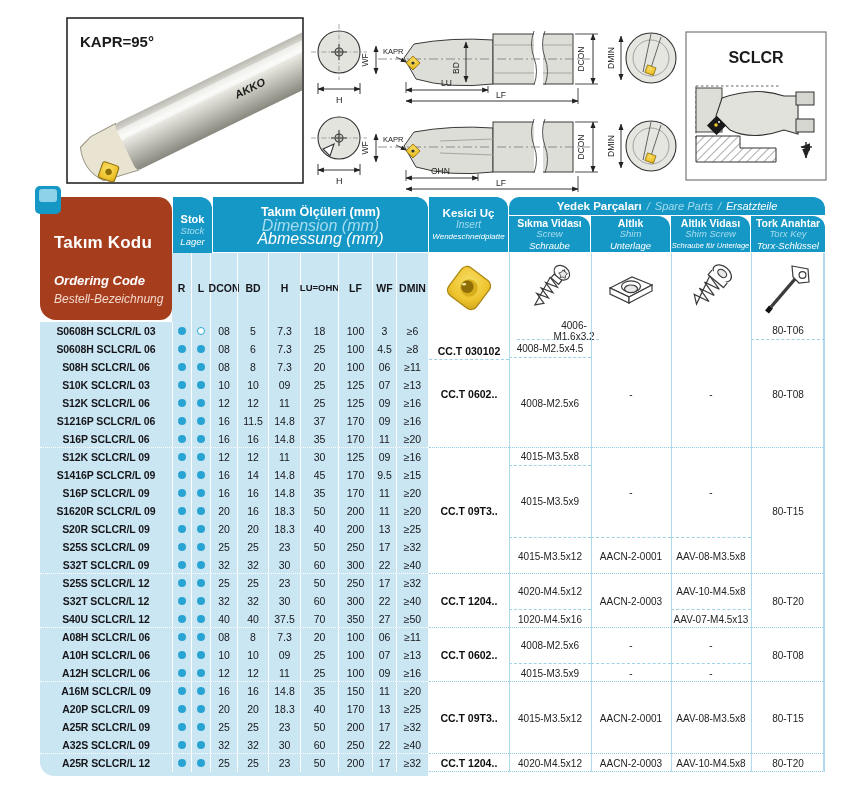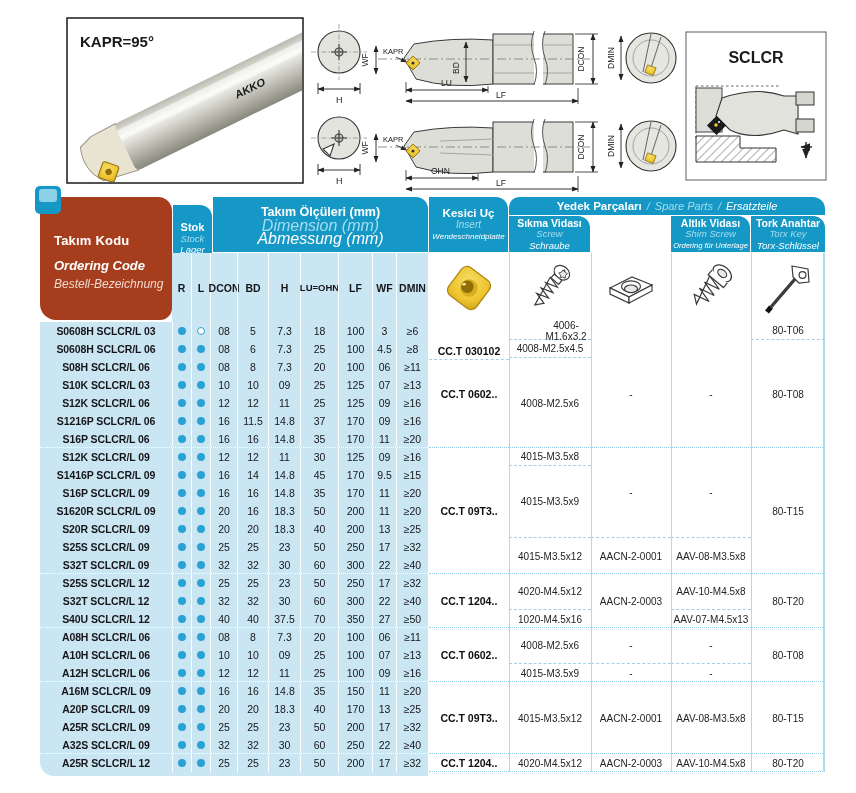--- a/index.html
+++ b/index.html
@@ -4,29 +4,29 @@
 <style>
 *{margin:0;padding:0;box-sizing:border-box}
 html,body{background:#fff}
 body{font-family:"Liberation Sans",sans-serif;-webkit-font-smoothing:antialiased}
 #page{position:relative;width:856px;height:793px;background:#fff;overflow:hidden}
 
 .tab{position:absolute;left:35px;top:186px;width:26px;height:28px;background:#1598C5;border-radius:5px;z-index:4}
 .tab-in{position:absolute;left:4px;top:3px;width:18px;height:13px;background:#8ED2EA;border-radius:3px}
 
 .brown{position:absolute;left:40px;top:197px;width:132px;height:123px;background:#A63E1E;border-radius:18px 14px 12px 16px;color:#fff;padding:36px 0 0 14px;z-index:2}
-.brown .b1{font-weight:bold;font-size:13px;letter-spacing:.2px}
-.brown .b2{font-weight:bold;font-style:italic;font-size:13px;margin-top:10px}
+.brown .b1{font-weight:bold;font-size:17px;letter-spacing:.2px}
+.brown .b2{font-weight:bold;font-style:italic;font-size:13px;margin-top:20px}
 .brown .b3{font-style:italic;font-size:12px;margin-top:4px;color:#F3D8CC}
 
 .th{position:absolute;background:#1598C5;color:#fff;display:flex;flex-direction:column;align-items:center;justify-content:center;text-align:center;border-radius:0 12px 0 0}
 .h-tr{font-weight:bold}
 .h-en{font-style:italic;color:#A6DCEF}
 .h-de{font-style:italic}
-.th-stok{left:173px;top:205px;width:39px;height:65px}
+.th-stok{left:173px;top:197px;width:39px;height:65px}
 .th-stok .h-tr{font-size:11px}.th-stok .h-en,.th-stok .h-de{font-size:9.5px;line-height:11px}
 .th-dims{left:213px;top:197px;width:215px;height:55px}
 .th-dims .h-tr{font-size:12.5px}.th-dims .h-en,.th-dims .h-de{font-size:16px;line-height:13px}
 .th-kesici{left:429px;top:197px;width:79px;height:55px}
 .th-kesici .h-tr{font-size:11.5px}.th-kesici .h-en{font-size:10px;line-height:12px}.th-kesici .h-de{font-size:8px;line-height:11px}
 .yedek{position:absolute;left:509px;top:197px;width:316px;height:18px;background:#1598C5;color:#fff;display:flex;align-items:center;justify-content:center;gap:5px;font-size:11px;border-radius:10px 12px 0 0}
 .yedek .h-tr{font-size:11.5px}
 .th-sub{height:36px;top:216px}
 .th-sub .h-tr{font-size:10.5px}.th-sub .h-en{font-size:9.5px;line-height:10.5px}.th-sub .h-de{font-size:9.5px;line-height:11px}
 .th-screw{left:509px;width:81px}
@@ -264,24 +264,29 @@
     <span class="h-en">Spare Parts</span>
     <span class="h-en">/</span>
     <span class="h-de">Ersatzteile</span>
   </div>
 
   <div class="th th-sub th-screw">
     <div class="h-tr">Sıkma Vidası</div>
     <div class="h-en">Screw</div>
     <div class="h-de">Schraube</div>
   </div>
+  <div class="th th-sub th-shim">
+    <div class="h-tr">Altlık</div>
+    <div class="h-en">Shim</div>
+    <div class="h-de">Unterlage</div>
+  </div>
   <div class="th th-sub th-shimscrew">
     <div class="h-tr">Altlık Vidası</div>
     <div class="h-en">Shim Screw</div>
-    <div class="h-de">Ordering für Unterlage</div>
+    <div class="h-de">Schraube für Unterlage</div>
   </div>
   <div class="th th-sub th-torx">
     <div class="h-tr">Tork Anahtar</div>
     <div class="h-en">Torx Key</div>
     <div class="h-de">Torx-Schlüssel</div>
   </div>
 
   <div class="subcols">
     <div class="sc w0">R</div>
     <div class="sc w1">L</div>
@@ -758,21 +763,21 @@
         <div class="tc c5">23</div>
         <div class="tc c6">50</div>
         <div class="tc c7">200</div>
         <div class="tc c8">17</div>
         <div class="tc c9">≥32</div>
       </div>
     </div>
   <div class="bodyR">
       <div class="scell dashed bold" style="left: 0px; width: 80px; top: 0px; height: 18px; margin-top: 20px;">CC.T 030102</div>
       <div class="scell bold" style="left: 0px; width: 80px; top: 18px; height: 108px;">CC.T 0602..</div>
-      <div class="scell dashed" style="left: 80px; width: 82px; top: 0px; height: 18px; padding-left: 32px;">4006-M1.6x3.2</div>
+      <div class="scell dashed" style="left: 88px; width: 82px; top: 0px; height: 18px; padding-left: 32px;">4006-M1.6x3.2</div>
       <div class="scell dashed" style="left: 80px; width: 82px; top: 18px; height: 18px;">4008-M2.5x4.5</div>
       <div class="scell" style="left: 80px; width: 82px; top: 36px; height: 90px;">4008-M2.5x6</div>
       <div class="scell" style="left: 162px; width: 80px; top: 18px; height: 108px;">-</div>
       <div class="scell" style="left: 242px; width: 80px; top: 18px; height: 108px;">-</div>
       <div class="scell dashed" style="left: 322px; width: 74px; top: 0px; height: 18px;">80-T06</div>
       <div class="scell" style="left: 322px; width: 74px; top: 18px; height: 108px;">80-T08</div>
       <div class="scell bold" style="left: 0px; width: 80px; top: 126px; height: 126px;">CC.T 09T3..</div>
       <div class="scell dashed" style="left: 80px; width: 82px; top: 126px; height: 18px;">4015-M3.5x8</div>
       <div class="scell dashed" style="left: 80px; width: 82px; top: 144px; height: 72px;">4015-M3.5x9</div>
       <div class="scell" style="left: 80px; width: 82px; top: 216px; height: 36px;">4015-M3.5x12</div>

